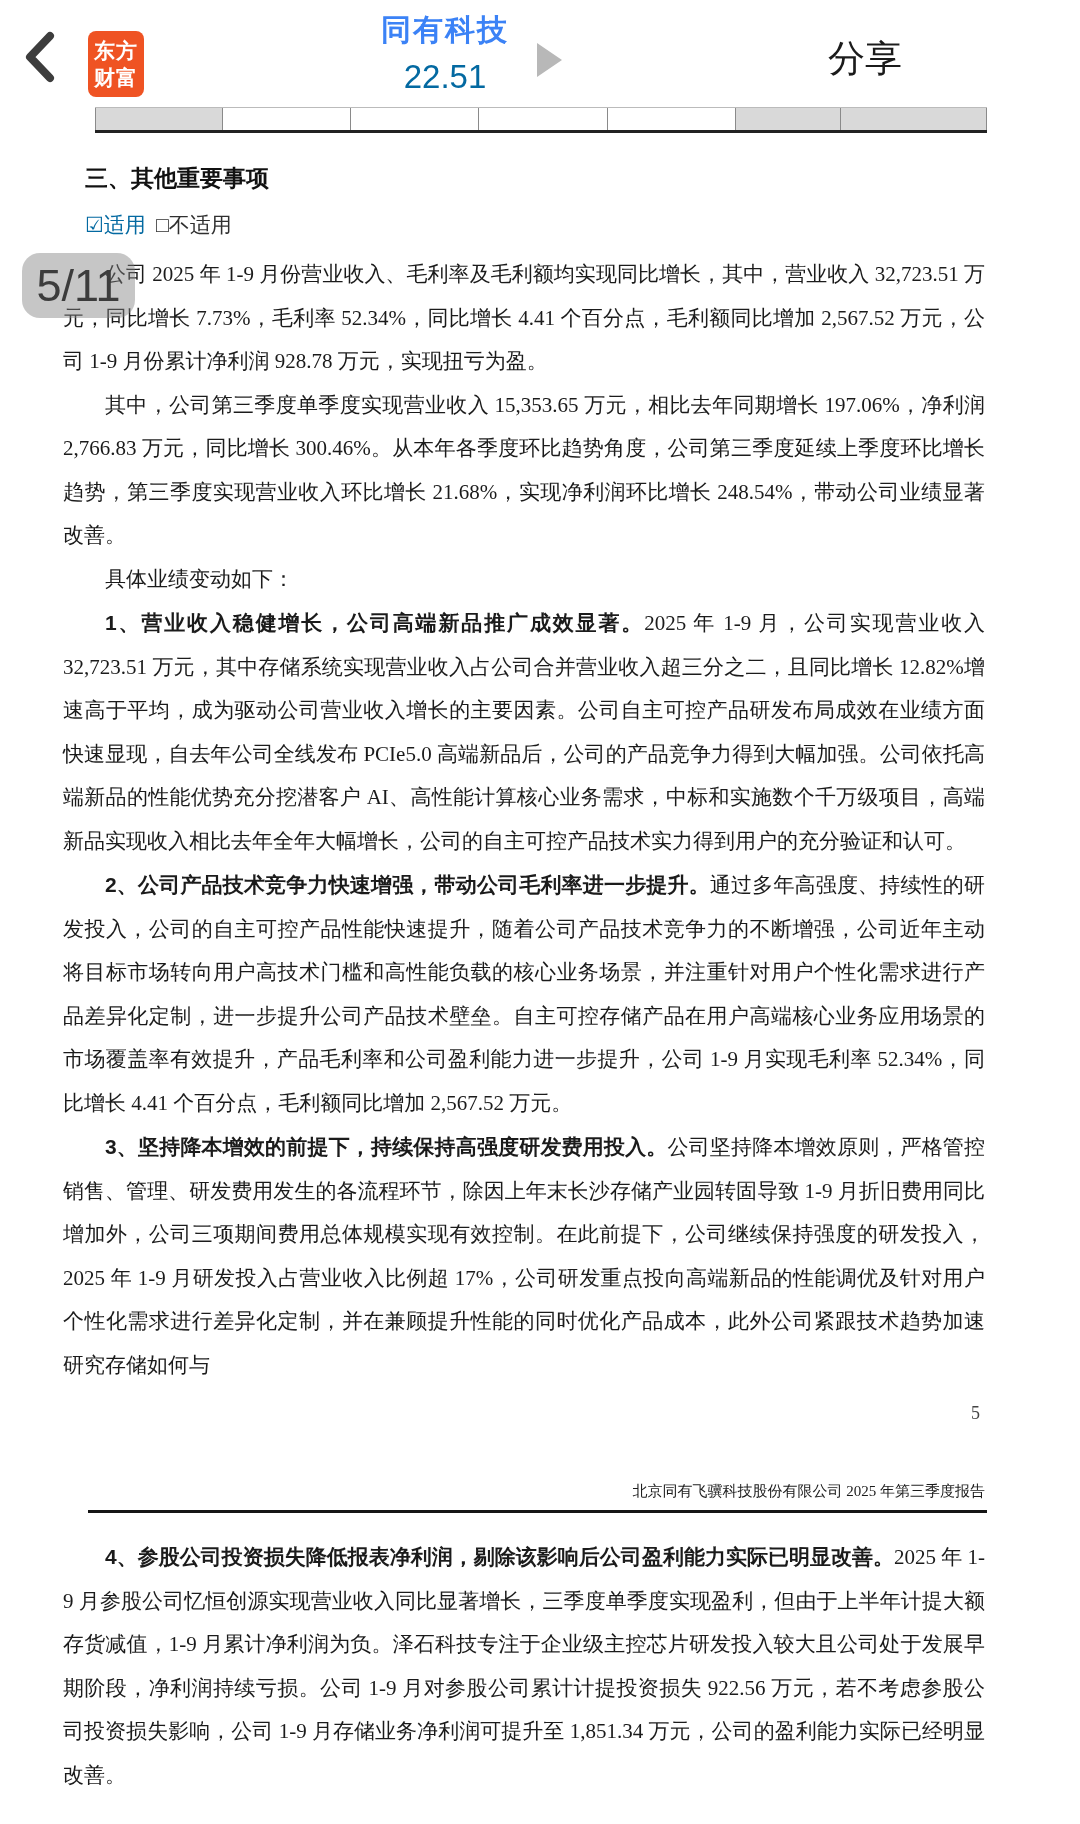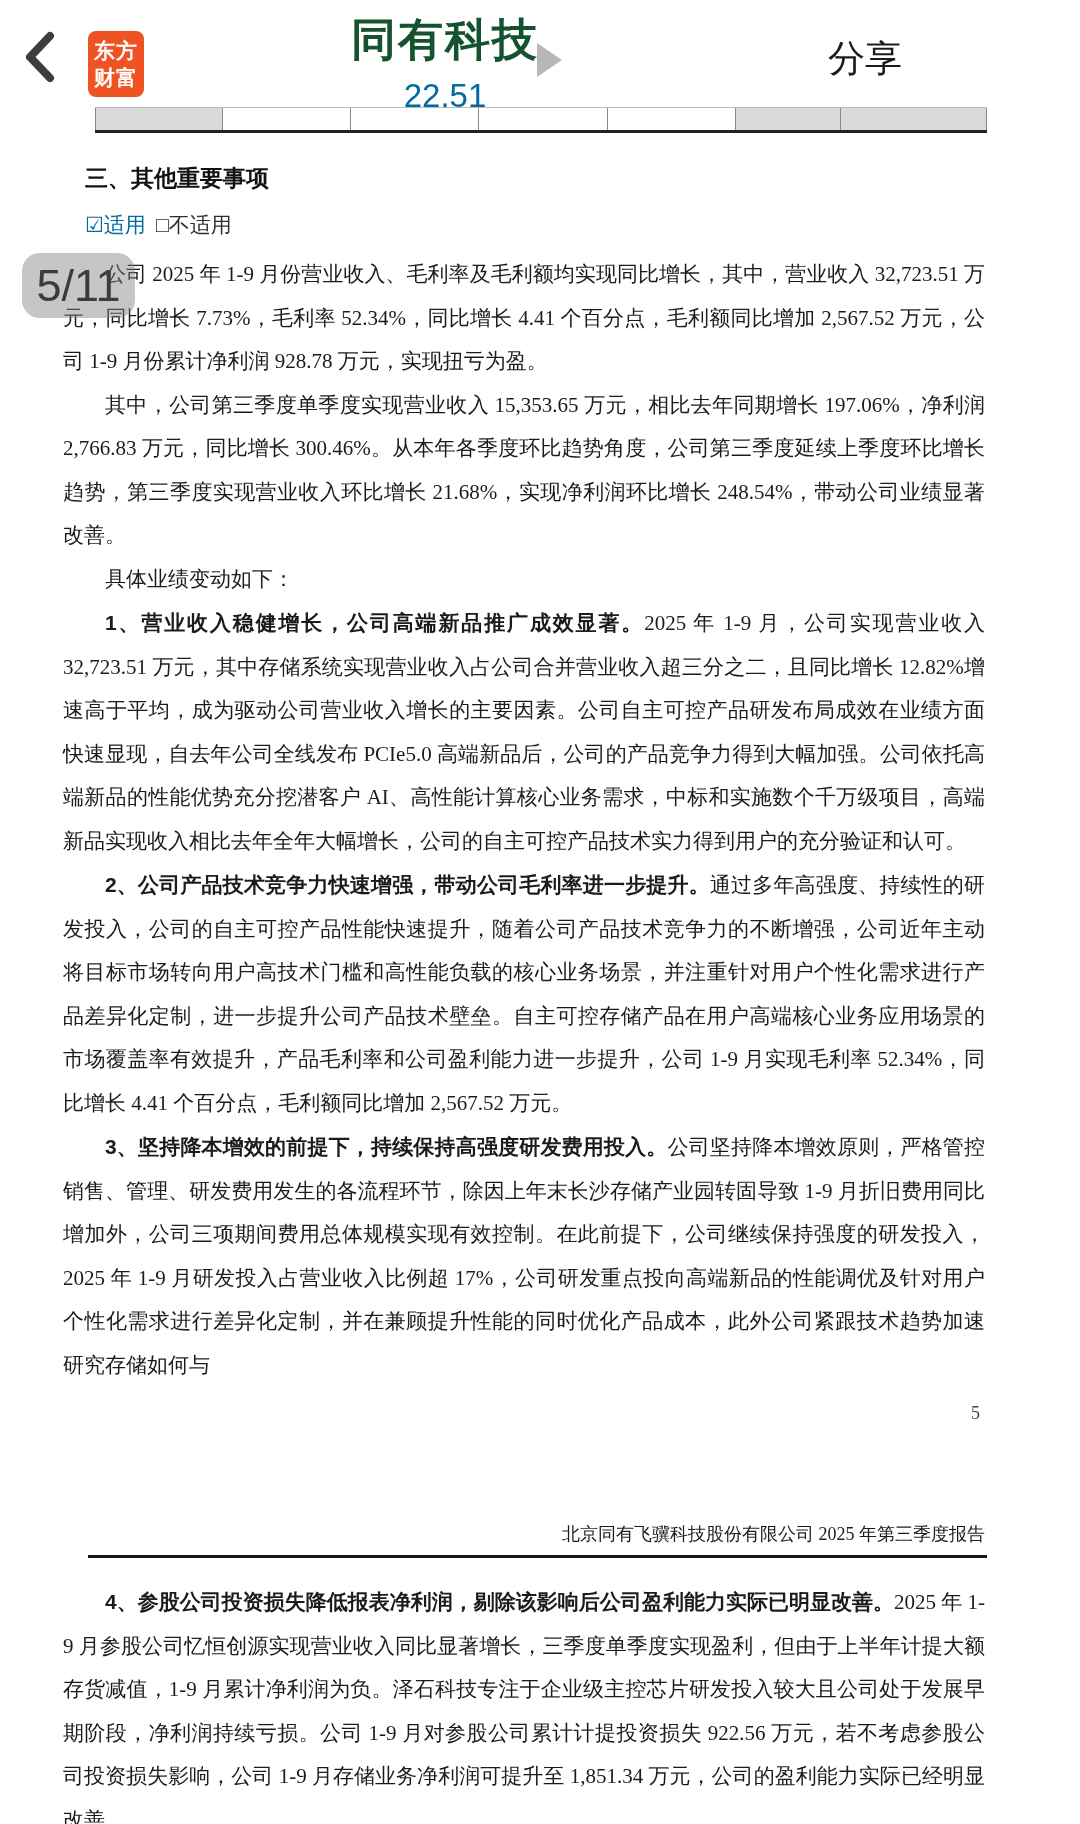--- a/index.html
+++ b/index.html
@@ -7,21 +7,21 @@
        font-family:"Liberation Sans","DejaVu Sans",sans-serif;}
 
   
   .app-header{position:relative;height:107px;background:#fff;}
   .back-btn{position:absolute;left:18px;top:28px;width:44px;height:58px;cursor:pointer;}
   .logo{position:absolute;left:88px;top:31px;width:56px;height:66px;border-radius:8px;
         display:flex;flex-direction:column;align-items:center;justify-content:center;
         color:#fff;font-weight:700;font-size:21px;line-height:27px;letter-spacing:1px;}
   .title-group{position:absolute;left:445px;top:10px;transform:translateX(-50%);
                text-align:center;white-space:nowrap;}
-  .stock-name{font-size:45px;font-weight:600;color:#14532d;letter-spacing:2px;font-family:Liberation Serif, serif;}
+  .stock-name{font-size:30px;font-weight:600;color:#3b82f6;letter-spacing:2px;font-family:Liberation Serif, serif;}
   .price-row{margin-top:7px;font-size:33px;display:flex;justify-content:center;gap:26px;}
   .play-tri{position:absolute;left:537px;top:43px;width:0;height:0;
             border-left:25px solid #b8b8b8;border-top:17px solid transparent;
             border-bottom:17px solid transparent;}
   .share-btn{position:absolute;right:178px;top:34px;font-size:37px;color:#1b1b1b;cursor:pointer;}
 
   
   .doc-viewer{position:relative;background:#fff;}
 
   
@@ -51,21 +51,21 @@
 
   .page-body{margin:14px 95px 0 63px;}
   .para{margin:0;text-indent:2em;font-size:21px;line-height:43.5px;text-align:justify;
         color:#1b1b1b;font-family:"Liberation Serif","DejaVu Serif",serif;}
   .para.no-indent{text-indent:0;}
   .brun{font-weight:700;font-family:"Liberation Sans","DejaVu Sans",sans-serif;}
 
   .page-num-row{text-align:right;padding-right:100px;margin-top:16px;font-size:18px;
                 color:#444;font-family:"Liberation Serif","DejaVu Serif",serif;}
 
-  .page6-header-row{text-align:right;padding-right:95px;margin-top:98px;font-size:18px;
+  .page6-header-row{text-align:right;padding-right:95px;margin-top:58px;font-size:15px;
                     color:#1b1b1b;font-family:"Liberation Serif","DejaVu Serif",serif;}
   .header-rule{margin:9px 93px 0 88px;border-bottom:3px solid #151515;}
   .page6-body{margin:22px 95px 0 63px;}
 </style>
 </head>
 <body>
 
 <div class="app-header">
   <div class="back-btn">
     <span>

